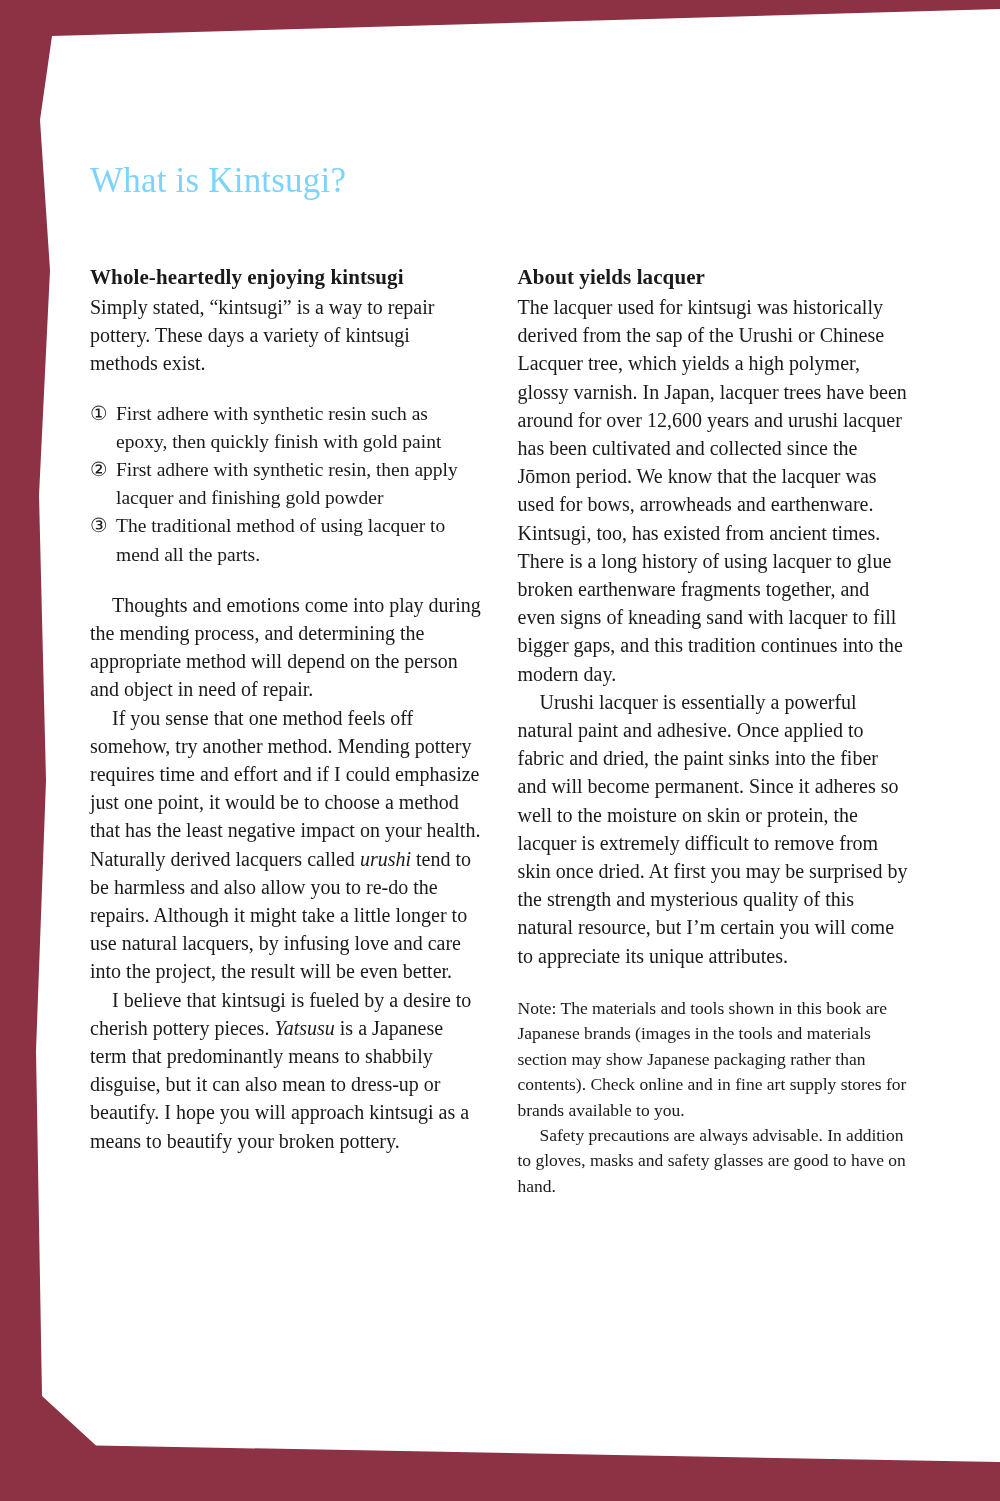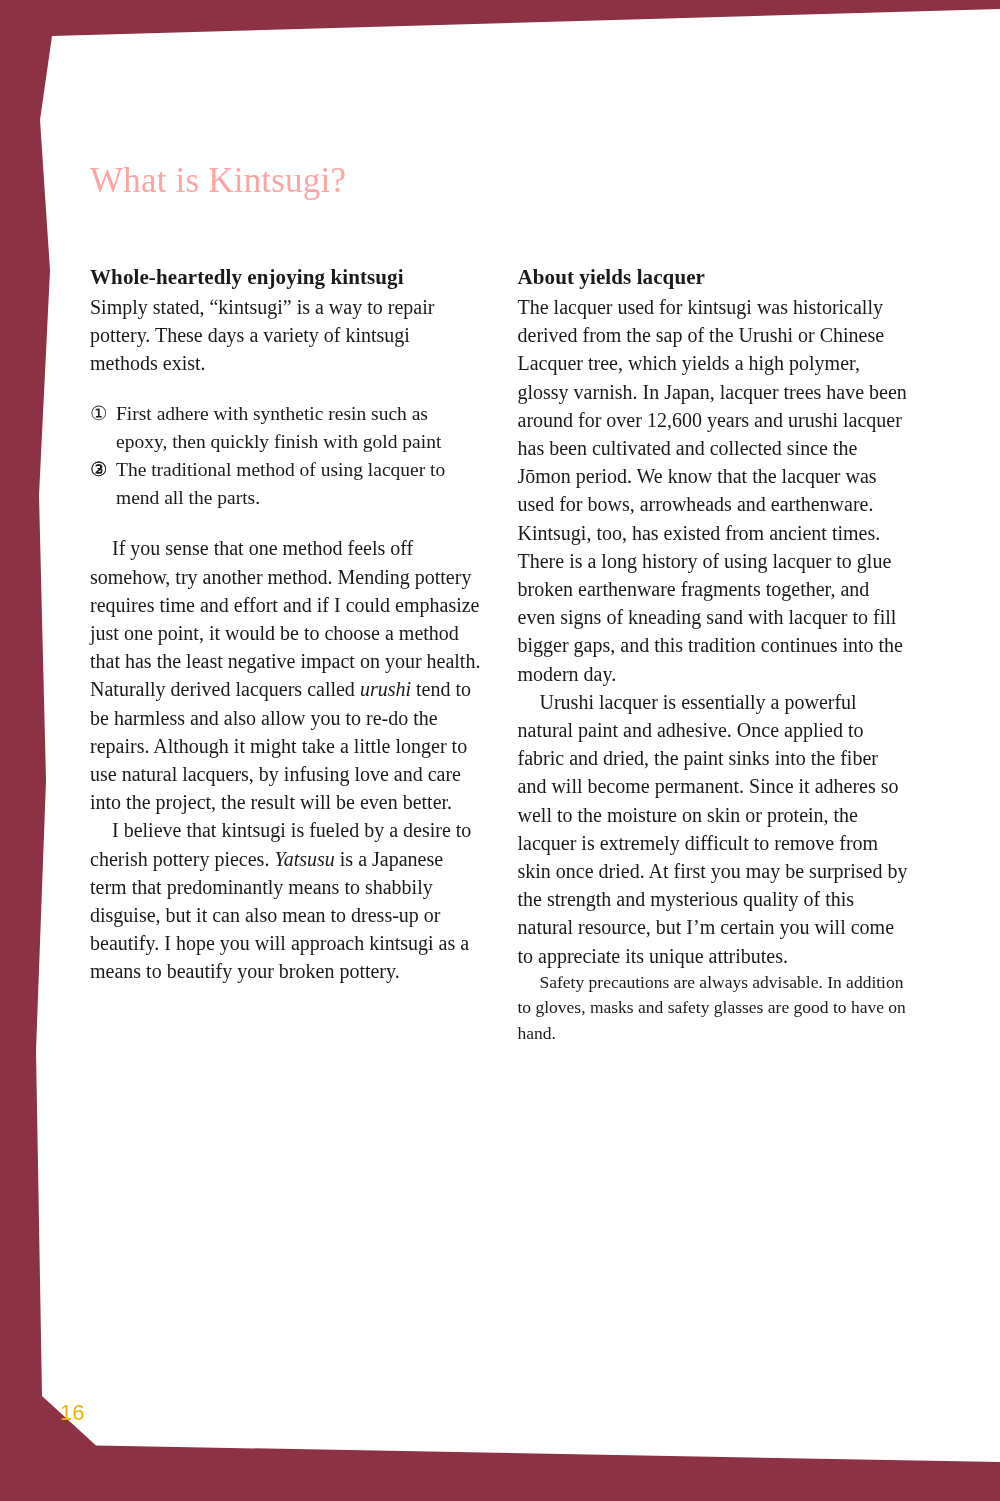--- a/index.html
+++ b/index.html
@@ -50,21 +50,21 @@
     width: 1000px;
     height: 1501px;
   }
   .page-title {
     position: absolute;
     left: 90px;
     top: 138px;
     font-size: 35px;
     font-weight: 400;
     letter-spacing: 0.2px;
-    color: #fca5a5;
+    color: #7dd3fc;
   }
   .columns {
     position: absolute;
     left: 90px;
     top: 265px;
     width: 820px;
     display: flex;
     gap: 35px;
   }
   .col {
@@ -106,22 +106,22 @@
     font-size: 17.5px;
     line-height: 25.4px;
     margin: 26px 0 0 0;
   }
   em {
   }
   .folio {
     position: absolute;
     left: 60px;
     top: 1400px;
-    color: #eab308;
-    font-size: 22px;
+    color: #ffffff;
+    font-size: 13px;
     font-family: "Liberation Sans", sans-serif;
   }
 </style>
 </head>
 <body>
 
 <div class="page-sheet">
   <div class="page-white"></div>
 </div>
 
@@ -135,34 +135,37 @@
       <h2 class="col-heading">Whole-heartedly enjoying kintsugi</h2>
       <p class="body-text">Simply stated, “kintsugi” is a way to repair pottery. These days a variety of kintsugi methods exist.</p>
 
       <ul class="numbered-list">
         <li>
           <span class="num">①</span>
           <span>First adhere with synthetic resin such as epoxy, then quickly finish with gold paint</span>
         </li>
         <li>
           <span class="num">②</span>
+          <span>First adhere with synthetic resin, then apply lacquer and finishing gold powder</span>
         </li>
         <li>
           <span class="num">③</span>
           <span>The traditional method of using lacquer to mend all the parts.</span>
         </li>
       </ul>
 
+      <p class="body-text para-indent">Thoughts and emotions come into play during the mending process, and determining the appropriate method will depend on the person and object in need of repair.</p>
       <p class="body-text para-indent">If you sense that one method feels off somehow, try another method. Mending pottery requires time and effort and if I could emphasize just one point, it would be to choose a method that has the least negative impact on your health. Naturally derived lacquers called <em>urushi</em> tend to be harmless and also allow you to re-do the repairs. Although it might take a little longer to use natural lacquers, by infusing love and care into the project, the result will be even better.</p>
       <p class="body-text para-indent">I believe that kintsugi is fueled by a desire to cherish pottery pieces. <em>Yatsusu</em> is a Japanese term that predominantly means to shabbily disguise, but it can also mean to dress-up or beautify. I hope you will approach kintsugi as a means to beautify your broken pottery.</p>
     </div>
 
     <div class="col">
       <h2 class="col-heading">About yields lacquer</h2>
       <p class="body-text">The lacquer used for kintsugi was historically derived from the sap of the Urushi or Chinese Lacquer tree, which yields a high polymer, glossy varnish. In Japan, lacquer trees have been around for over 12,600 years and urushi lacquer has been cultivated and collected since the Jōmon period. We know that the lacquer was used for bows, arrowheads and earthenware. Kintsugi, too, has existed from ancient times. There is a long history of using lacquer to glue broken earthenware fragments together, and even signs of kneading sand with lacquer to fill bigger gaps, and this tradition continues into the modern day.</p>
       <p class="body-text para-indent">Urushi lacquer is essentially a powerful natural paint and adhesive. Once applied to fabric and dried, the paint sinks into the fiber and will become permanent. Since it adheres so well to the moisture on skin or protein, the lacquer is extremely difficult to remove from skin once dried. At first you may be surprised by the strength and mysterious quality of this natural resource, but I’m certain you will come to appreciate its unique attributes.</p>
+      <p class="note-text">Note: The materials and tools shown in this book are Japanese brands (images in the tools and materials section may show Japanese packaging rather than contents). Check online and in fine art supply stores for brands available to you.</p>
       <p class="note-text para-indent" style="margin-top:0;">Safety precautions are always advisable. In addition to gloves, masks and safety glasses are good to have on hand.</p>
     </div>
 
   </div>
 
   <div class="folio">16</div>
 </div>
 
 </body></html>

